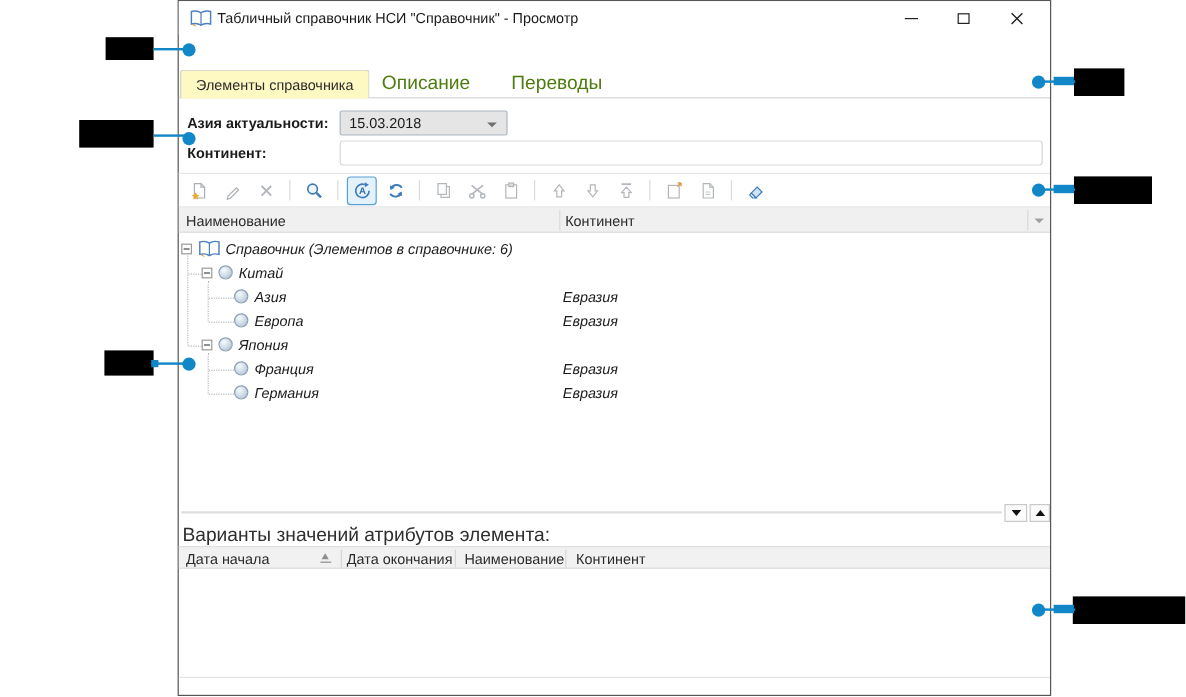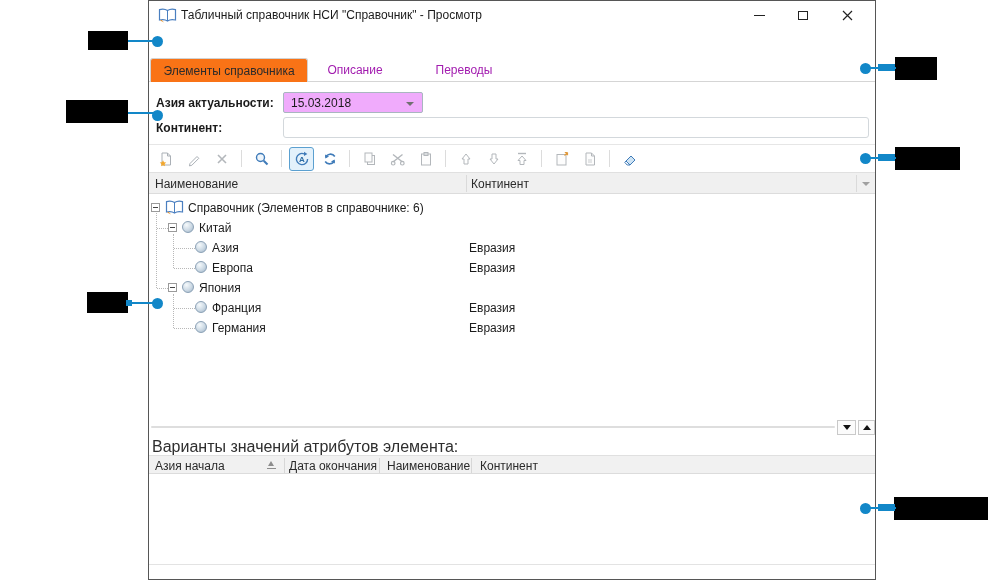--- a/index.html
+++ b/index.html
@@ -17,33 +17,33 @@
   .ico-min { width:11px; height:1px; background:#222; display:block; }
   .ico-max { width:10px; height:9px; border:1px solid #222; display:block; }
   .ico-close { width:11px; height:11px; display:block; }
 
   .menubar { position:absolute; left:0; top:28px; right:0; height:23px; background:#e9e9e9;
              display:flex; align-items:center; padding-left:17px; gap:20px; }
   .menu-item { font-size:12px; color:#1b1b1b; }
 
   
   .tabline { position:absolute; left:0; top:80px; right:0; height:1px; background:#d5d5d5; }
-  .tab-active { position:absolute; left:1px; top:57px; width:158px; height:24px; background:#f97316;
+  .tab-active { position:absolute; left:1px; top:57px; width:158px; height:24px; background:#fef9c3;
                 border:1px solid #d2d2d2; border-bottom:none; border-radius:3px 3px 0 0;
                 display:flex; align-items:center; justify-content:center; font-size:12px; color:#2b2b2b; z-index:2; }
   .tab { position:absolute; top:57px; height:23px; display:flex; align-items:center; justify-content:center;
-         font-size:12px; color:#a21caf; }
+         font-size:16px; color:#4d7c0f; }
   .tab2 { left:160px; width:92px; }
   .tab3 { left:272px; width:86px; }
 
   
   .frm-label { position:absolute; font-size:12px; font-weight:bold; color:#1b1b1b; white-space:nowrap; }
   .lbl-date { left:7px; top:95px; }
   .lbl-cont { left:7px; top:120px; }
-  .combo { position:absolute; left:134px; top:91px; width:140px; height:21px; background:#f0abfc;
+  .combo { position:absolute; left:134px; top:91px; width:140px; height:21px; background:#e5e5e5;
            border:1px solid #a9b6c0; border-radius:2px; }
   .combo-value { position:absolute; left:7px; top:3px; font-size:12px; color:#1b1b1b; }
   .combo-arrow { position:absolute; right:8px; top:9px; width:0; height:0;
                  border-left:4px solid transparent; border-right:4px solid transparent; border-top:4px solid #707070; }
   .txt-input { position:absolute; left:134px; top:116px; width:586px; height:21px; background:#fff;
                border:1px solid #d3d8dc; border-radius:3px; font-size:12px; color:#1b1b1b; padding:0 6px;
                font-family:"Liberation Sans", sans-serif; outline:none; }
 
   
   .toolbar { position:absolute; left:0; top:143px; right:0; height:29px; background:#fff;
@@ -53,21 +53,21 @@
   .tbtn.active { background:#e3f1fb; border:1px solid #5ba0d0; }
   .tsep { width:1px; height:17px; background:#dcdcdc; margin:0 4px; }
 
   
   .tree-header { position:absolute; left:0; top:172px; right:0; height:21px; background:#f0f0f0;
                  border-bottom:1px solid #dcdcdc; }
   .th-text { position:absolute; top:4px; font-size:12px; color:#2b2b2b; }
   .th-sep { position:absolute; top:2px; width:1px; height:17px; background:#dadada; }
   .filter-arrow { position:absolute; left:713px; top:9px; width:0; height:0;
                   border-left:4px solid transparent; border-right:4px solid transparent; border-top:4px solid #a0a0a0; }
-  .tree-row { position:absolute; left:0; right:1px; height:20px; font-size:12px; color:#1b1b1b; }
+  .tree-row { position:absolute; left:0; right:1px; height:20px; font-size:12px; color:#1b1b1b;font-style:italic; }
   .row-label { position:absolute; top:3px; white-space:nowrap; }
   .row-cont  { position:absolute; left:320px; top:3px; white-space:nowrap; }
   .expander { position:absolute; width:9px; height:9px; top:5px; background:#fff; border:1px solid #9a9a9a; }
   .expander::after { content:""; position:absolute; left:1px; right:1px; top:3px; height:1px; background:#444; }
   .sphere { position:absolute; top:3px; width:12px; height:12px; border-radius:50%;
             background:radial-gradient(circle at 35% 30%, #f6fafc, #ccd9e4 55%, #9cb2c6);
             border:1px solid #8ba1b6; }
   .vdot { position:absolute; width:0; border-left:1px dotted #b8b8b8; }
   .hdot { position:absolute; height:0; border-top:1px dotted #b8b8b8; }
 
@@ -306,21 +306,21 @@
     <div class="split-line"></div>
     <div class="split-btn sb-down">
         <span class="tri-dn"></span>
       </div>
     <div class="split-btn sb-up">
         <span class="tri-up"></span>
       </div>
 
     <div class="variants-label">Варианты значений атрибутов элемента:</div>
     <div class="var-header">
-      <span class="vh-text" style="left:6px">Азия начала</span>
+      <span class="vh-text" style="left:6px">Дата начала</span>
       <span class="sort-ico">
           <span class="t"></span>
           <span class="b"></span>
         </span>
       <span class="vh-text" style="left:140px">Дата окончания</span>
       <span class="vh-text" style="left:238px">Наименование</span>
       <span class="vh-text" style="left:331px">Континент</span>
       <span class="vh-sep" style="left:135px"></span>
       <span class="vh-sep" style="left:230px"></span>
       <span class="vh-sep" style="left:322px"></span>

